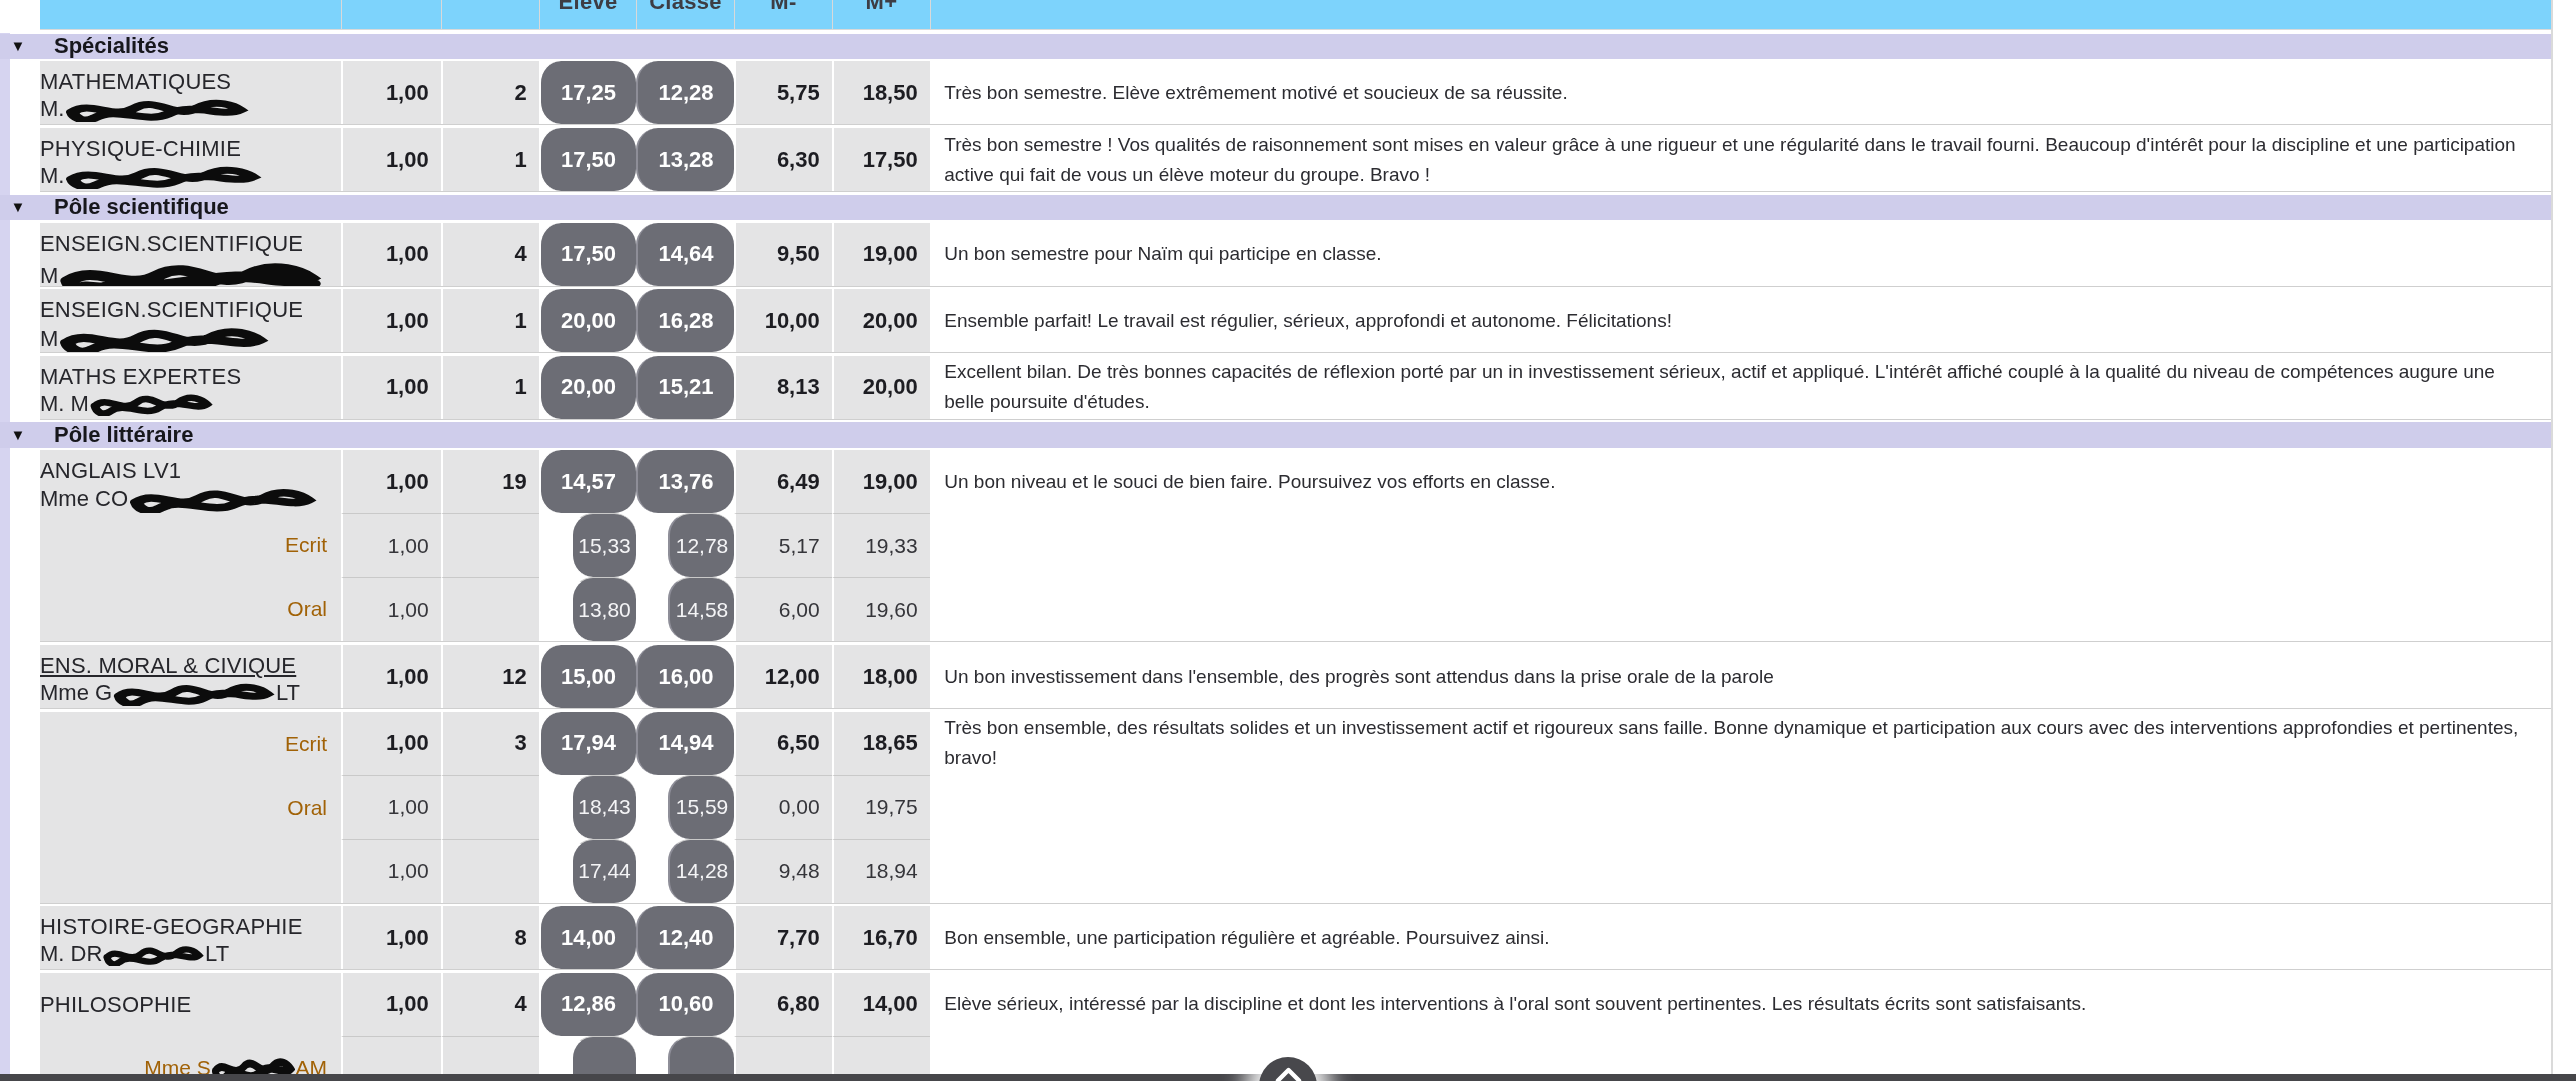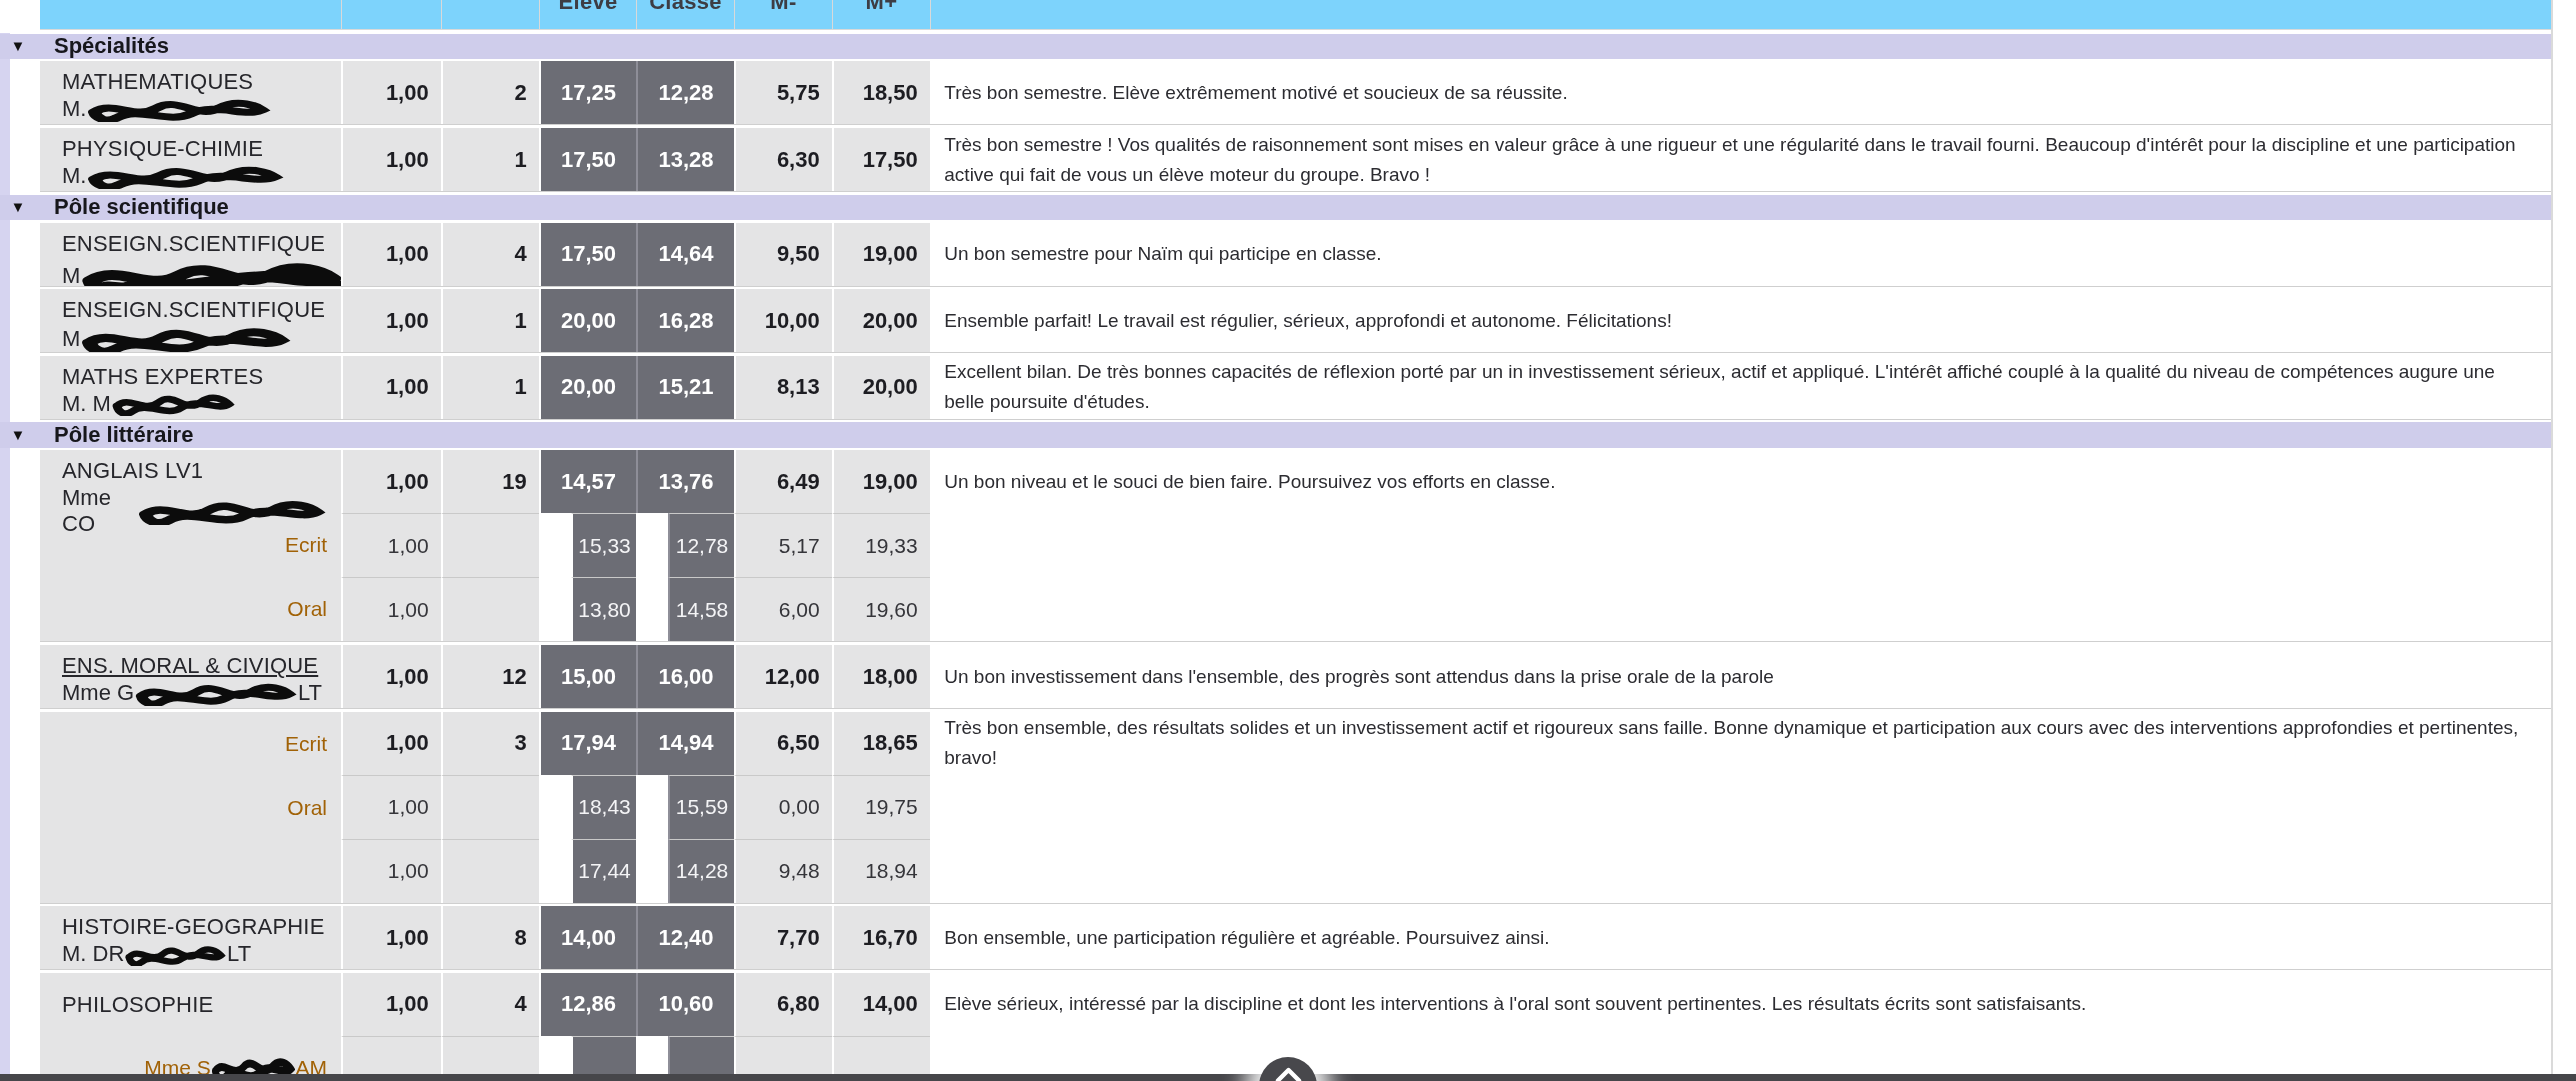--- a/index.html
+++ b/index.html
@@ -31,32 +31,32 @@
 
   
   .group { display:grid; grid-template-columns:301px 100px 98px 97px 98px 98px 98px 1620px;
            border-bottom:0.9px solid #cfcfcf; margin-bottom:2.6px; background:#fff; }
   .rows1 { grid-template-rows:63px; }
   .rows2 { grid-template-rows:63px 64px; }
   .rows3 { grid-template-rows:63px 64px 64px; }
 
   .cell { overflow:hidden; }
   .subject { grid-column:1; grid-row:1 / -1; background:#e4e4e5; }
-  .s-main { height:63px; padding:7px 14px 0 22px; }
+  .s-main { height:63px; padding:7px 14px 0 0; }
   .s-main.center { display:flex; align-items:center; padding-top:0; }
   .subj-name { font-size:22px; line-height:27px; color:#26262b; letter-spacing:0.2px; white-space:nowrap; }
   .subj-name.underline { text-decoration:underline; }
   .teacher { font-size:22px; line-height:26px; color:#26262b; display:flex; align-items:center; margin-top:0.9px; }
   .scribble { flex:none; margin:0 0.9px; }
   .s-sub { height:64px; display:flex; align-items:center; justify-content:flex-end;
            padding-right:14px; font-size:21px; color:#a16207; }
 
   .num { background:#e4e4e5; border-left:2.6px solid #fff; display:flex; align-items:center;
          justify-content:flex-end; padding-right:12.3px; font-size:22px; font-weight:700; color:#1d1d22; }
-  .dark { background:#6c6d75; color:#fff; justify-content:center; padding-right:0; }
+  .dark { background:#6c6d75; color:#fff; justify-content:center; padding-right:0;border-radius:22px; }
   .dd { border-left:2.6px solid #8e8e98; }
   .subrow { border-top:0.9px solid #c9c9c9; font-weight:400; font-size:21px; color:#35353a; }
   .dark.subrow { color:#f4f4f6;margin-left:32px; }
 
   .comment { grid-column:8; grid-row:1 / -1; background:#fff; border-left:2.6px solid #fff; }
   .comment-inner { height:63px; display:flex; align-items:center; padding:0 26px 0 12.3px;
                    font-size:19px; line-height:30px; color:#2c2c31; }
 
   
   #footer-bar { position:absolute; left:0; top:1074px; width:2576px; height:7px; background:#46464a; z-index:3; }

